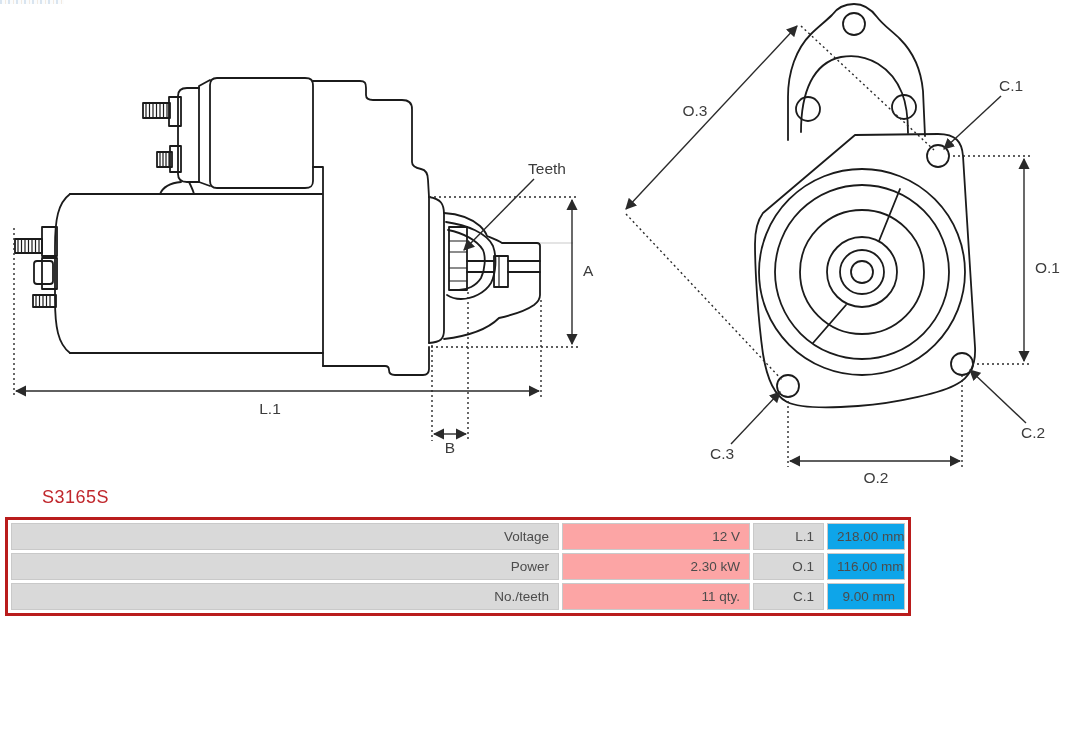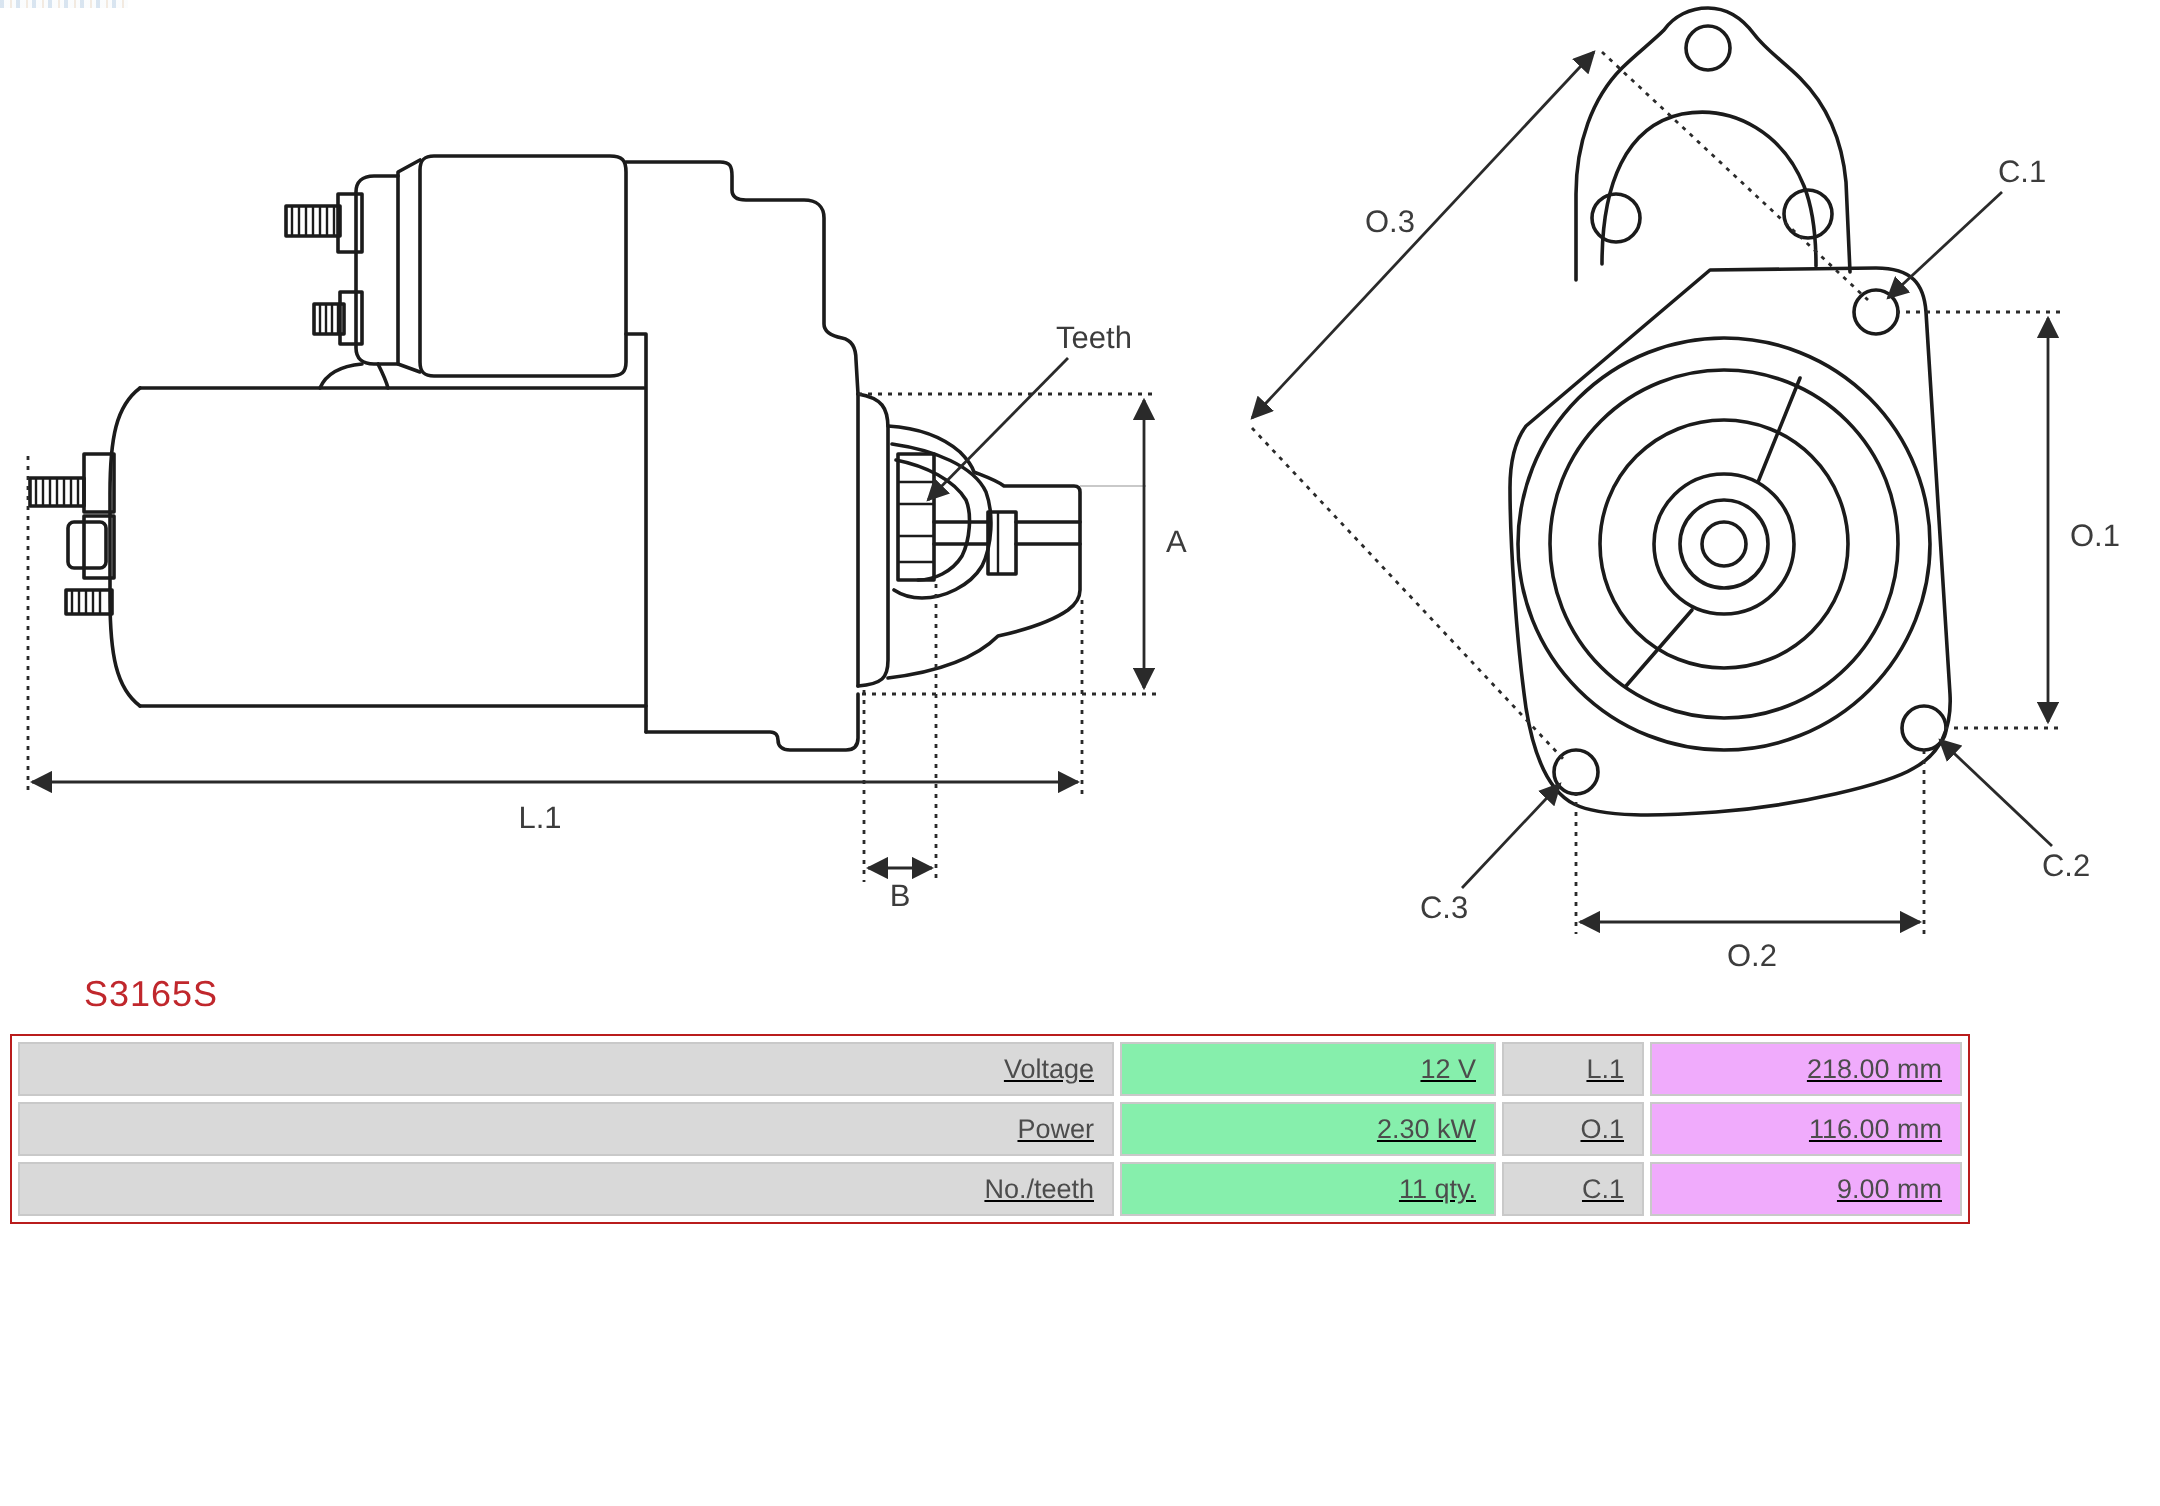--- a/index.html
+++ b/index.html
@@ -3,30 +3,30 @@
 <meta charset="utf-8">
 <style>
   html,body{margin:0;padding:0;background:#ffffff;}
   body{width:1080px;height:753px;overflow:hidden;position:relative;
        font-family:"Liberation Sans",sans-serif;}
   .watermark{position:absolute;left:0;top:0;width:64px;height:4px;opacity:.55;
        background:repeating-linear-gradient(90deg,#b9cfe4 0 2px,#f7fafc 2px 5px,#e8d9c8 5px 6px,#f7fafc 6px 8px);}
   #drawing{position:absolute;left:0;top:0;}
   .part-no{position:absolute;left:14px;top:486px;font-size:18px;line-height:22px;
        color:#c0272c;font-weight:500;letter-spacing:.5px;margin-left:28px;}
-  .spec{position:absolute;left:5px;top:517px;width:980px;
-       border-collapse:separate;border-spacing:3px;border:1px solid #b91c1c;
-       table-layout:fixed;background:#fff;text-decoration:underline;}
+  .spec{position:absolute;left:5px;top:517px;width:906px;
+       border-collapse:separate;border-spacing:3px;border:3px solid #b91c1c;
+       table-layout:fixed;background:#fff;}
   .spec td{border:1px solid #c9c9c9;height:27px;padding:0 9px;
        font-size:13.5px;color:#4c4c4c;text-align:right;vertical-align:middle;
        box-sizing:border-box;white-space:nowrap;overflow:hidden;}
   td.lab{background:#d9d9d9;width:548px;}
-  td.val{background:#86efac;width:188px;}
+  td.val{background:#fca5a5;width:188px;}
   td.dim{background:#d9d9d9;width:71px;}
-  td.dimval{background:#f0abfc;}
+  td.dimval{background:#0ea5e9;}
   
   .outline{fill:none;stroke:#1b1b1b;stroke-width:1.8;stroke-linejoin:round;stroke-linecap:round;}
   .thin{fill:none;stroke:#1b1b1b;stroke-width:1.2;}
   .dimline{fill:none;stroke:#2a2a2a;stroke-width:1.4;}
   .dotted{fill:none;stroke:#2a2a2a;stroke-width:1.4;stroke-dasharray:2 3;}
   .faint{stroke:#c9c9c9;stroke-width:1;}
   .dimtext{fill:#3c3c3c;font-size:15.5px;font-family:"Liberation Sans",sans-serif;}
 </style>
 </head>
 <body>

